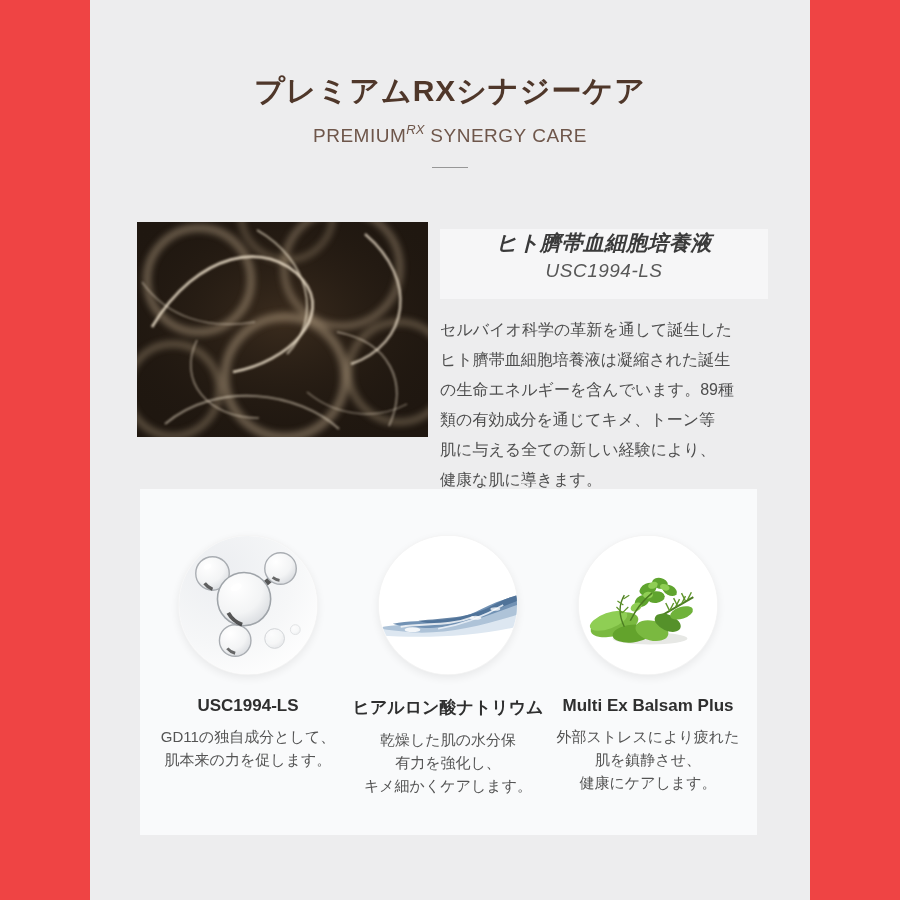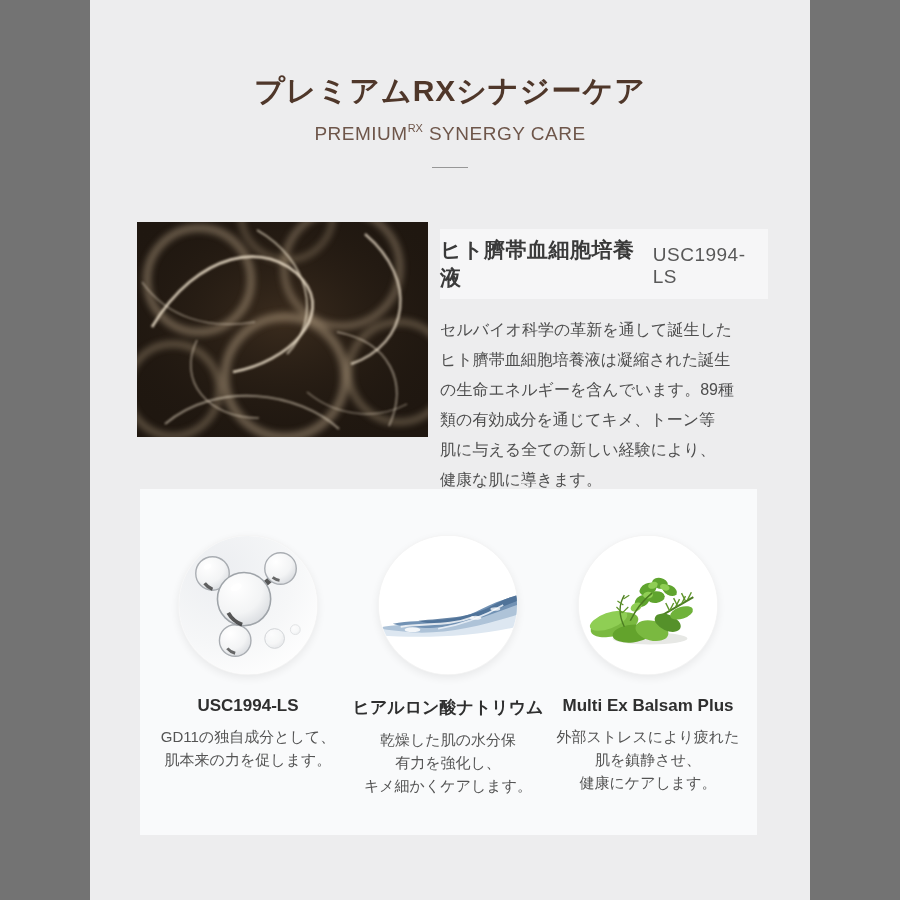--- a/index.html
+++ b/index.html
@@ -1,51 +1,51 @@
 <!DOCTYPE html>
 <html><head>
 <meta charset="utf-8">
 <style>
   * { margin: 0; padding: 0; box-sizing: border-box; }
   html, body { background: #ffffff; }
   body {
     font-family: "Liberation Sans", "DejaVu Sans", sans-serif;
     width: 900px; height: 900px; position: relative; overflow: hidden;
   }
-  .page { position: relative; width: 900px; height: 900px; background: #737373; }
+  .page { position: relative; width: 900px; height: 900px; background: #ef4444; }
   .content-column {
     position: absolute; left: 90px; top: 0; width: 720px; height: 900px;
     background: #ededee;
   }
   
   .main-title {
     position: absolute; top: 71px; left: 0; width: 100%;
     text-align: center; font-size: 30px; font-weight: bold;
     color: #4f372a; letter-spacing: 1px;
   }
   .sub-title {
     position: absolute; top: 122px; left: 0; width: 100%;
     text-align: center; font-size: 19px; color: #6e564a; letter-spacing: 0.5px;
   }
-  .sub-title .sup { font-size: 11px; vertical-align: 8px; letter-spacing: 0; }
+  .sub-title .sup { font-size: 13px; vertical-align: 8px; letter-spacing: 0; font-style: italic; }
   .sub-title .suffix { margin-left: 6px; }
   .header-divider {
     position: absolute; top: 167px; left: 50%; transform: translateX(-50%);
     width: 36px; height: 1px; background: #979797;
   }
   
   .hero-image {
     position: absolute; left: 47px; top: 222px; width: 291px; height: 215px;
     overflow: hidden;
   }
   .hero-image svg { display: block; width: 100%; height: 100%; }
   .ingredient-box {
     position: absolute; left: 350px; top: 229px; width: 328px; height: 70px;
     background: #f6f6f7;
-    display: flex; flex-direction: row; align-items: center; justify-content: flex-start;
+    display: flex; flex-direction: column; align-items: center; justify-content: flex-start; font-style: italic;
   }
   .ingredient-heading { font-size: 21px; font-weight: bold; color: #3a3a3a; letter-spacing: 0.5px; }
   .ingredient-code { font-size: 19px; color: #585858; margin-top: 3px; letter-spacing: 0.5px; }
   .ingredient-desc {
     position: absolute; left: 350px; top: 315px; width: 345px;
     font-size: 16px; line-height: 30px; color: #4e4e4e;
     white-space: pre-line; text-align: left;
   }
   
   .feature-card {

